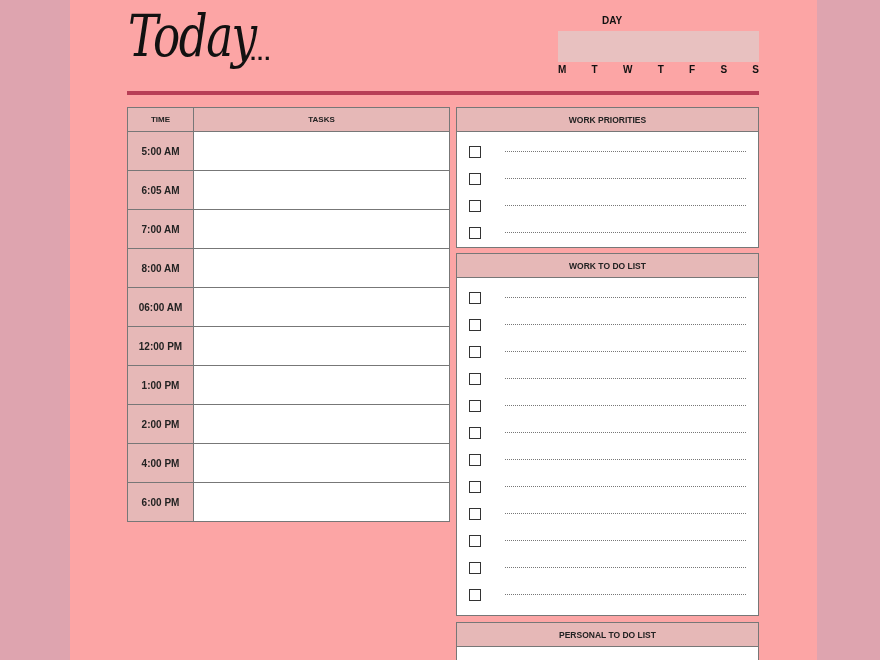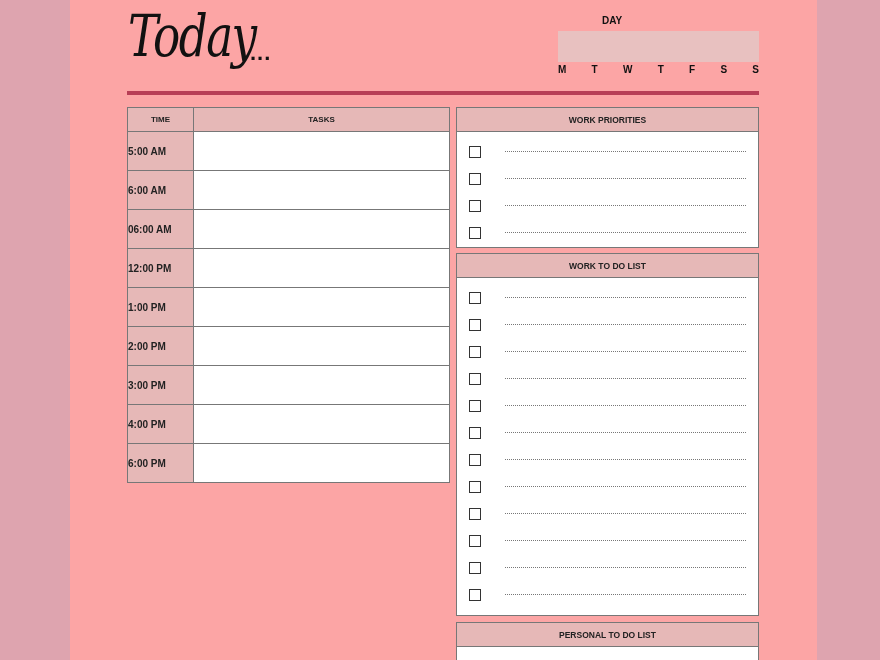--- a/index.html
+++ b/index.html
@@ -8,21 +8,21 @@
   .title { position:absolute; left:58px; top:2px; font-family:"DejaVu Serif", serif; font-style:italic; font-size:58px; color:#111; letter-spacing:-2px; transform:scaleX(0.78); transform-origin:left top; }
   .dots { position:absolute; left:180px; top:40px; font-size:22px; color:#111; font-weight:bold; letter-spacing:1px; }
   .day-label { position:absolute; left:488px; top:15px; font-size:10px; font-weight:bold; color:#111;margin-left:44px; }
   .day-box { position:absolute; left:488px; top:31px; width:201px; height:31px; background:#e8c1c0; }
   .weekdays { position:absolute; left:488px; top:64px; width:201px; display:flex; justify-content:space-between; font-size:10px; font-weight:bold; color:#111; }
   .rule { position:absolute; left:57px; top:91px; width:632px; height:4px; background:#b83e56; }
 
   .schedule { position:absolute; left:57px; top:107px; width:323px; border-collapse:collapse; }
   .schedule th, .schedule td { border:1px solid #777; padding:0; }
   .schedule th { background:#e6b8b7; height:23px; font-size:8px; font-weight:bold; color:#222; }
-  .schedule td.time { width:65px; background:#e6b8b7; height:38px; font-size:10px; font-weight:bold; color:#222; }
+  .schedule td.time { width:65px; background:#e6b8b7; height:38px; font-size:10px; font-weight:bold; color:#222; text-align:center; }
   .schedule td.task { background:#fff; }
 
   .box { position:absolute; left:386px; width:303px; border:1px solid #777; background:#fff; box-sizing:border-box; }
   .box-head { background:#e6b8b7; height:23px; border-bottom:1px solid #777; font-size:8.5px; font-weight:bold; color:#222; display:flex; align-items:center; justify-content:center; }
   .box-body { padding:6px 0 0 0; }
   .row { height:27px; display:flex; align-items:center; }
   .cb { width:10px; height:10px; border:1.5px solid #333; margin-left:12px; }
   .line { flex:1; margin-left:24px; margin-right:12px; border-bottom:1.4px dotted #777; height:0; }
 </style>
 </head>
@@ -51,41 +51,45 @@
         <th>TIME</th>
         <th>TASKS</th>
       </tr>
     </thead>
     <tbody id="schedule-body">
         <tr>
           <td class="time">5:00 AM</td>
           <td class="task"></td>
         </tr>
         <tr>
-          <td class="time">6:00 AM</td>
+          <td class="time">6:05 AM</td>
+          <td class="task"></td>
+        </tr>
+        <tr>
+          <td class="time">7:00 AM</td>
+          <td class="task"></td>
+        </tr>
+        <tr>
+          <td class="time">8:00 AM</td>
           <td class="task"></td>
         </tr>
         <tr>
           <td class="time">06:00 AM</td>
           <td class="task"></td>
         </tr>
         <tr>
           <td class="time">12:00 PM</td>
           <td class="task"></td>
         </tr>
         <tr>
           <td class="time">1:00 PM</td>
           <td class="task"></td>
         </tr>
         <tr>
           <td class="time">2:00 PM</td>
-          <td class="task"></td>
-        </tr>
-        <tr>
-          <td class="time">3:00 PM</td>
           <td class="task"></td>
         </tr>
         <tr>
           <td class="time">4:00 PM</td>
           <td class="task"></td>
         </tr>
         <tr>
           <td class="time">6:00 PM</td>
           <td class="task"></td>
         </tr>

